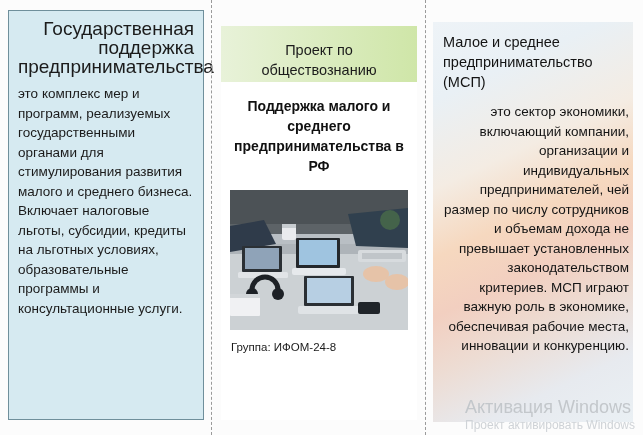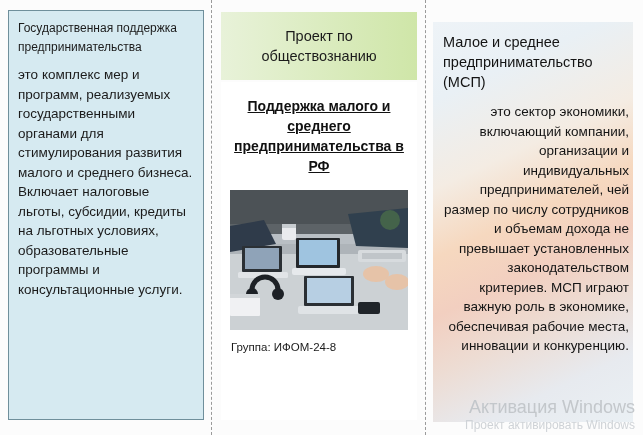--- a/index.html
+++ b/index.html
@@ -46,36 +46,36 @@
     position: absolute;
     left: 0; top: 10px;
     width: 100%;
     box-sizing: border-box;
     background: #d6eaf1;
     border: 1px solid #6f8f9b;
     padding: 8px 9px 10px 9px;
     min-height: 410px;
   }
   .card-left .title {
-    font-size: 12px;
+    font-size: 19px;
     line-height: 19px;
     color: #1b1b1b;
-    text-align: left;
+    text-align: right;
     margin-bottom: 8px;
   }
   .card-left .body {
     font-size: 13.5px;
     line-height: 19.5px;
     color: #1b1b1b;
   }
 
   
   .mid-head {
     position: absolute;
-    left: 0; top: 12px;
+    left: 0; top: 26px;
     width: 100%;
     box-sizing: border-box;
     background: linear-gradient(to right, #e8f2d9, #cfe6a8);
     padding: 14px 10px 14px 10px;
     text-align: center;
     font-size: 14.5px;
     line-height: 20px;
     color: #1b1b1b;
   }
   .mid-body {
@@ -87,21 +87,20 @@
     padding: 14px 6px 10px 6px;
     min-height: 338px;
   }
   .mid-title {
     font-size: 14px;
     line-height: 20px;
     font-weight: bold;
     text-align: center;
     color: #111;
     margin: 0 4px 14px 4px;
-    text-decoration: underline;
   }
   .photo {
     position: relative;
     width: 178px;
     height: 140px;
     margin: 0 auto 10px auto;
     overflow: hidden;
     background: #c9cdd2;
   }
   .photo svg { display: block; }
@@ -142,21 +141,21 @@
     color: #141414;
     font-weight: 500;
     text-align: right;
   }
 
   
   .watermark {
     position: absolute;
     right: 8px;
     bottom: 2px;
-    text-align: right;
+    text-align: left;
     color: #c3c7cb;
     pointer-events: none;
   }
   .watermark .w1 { font-size: 18px; line-height: 22px; }
   .watermark .w2 { font-size: 12px; line-height: 15px; color: #cfd3d7; }
 </style>
 </head>
 <body>
 
 <div class="page">

